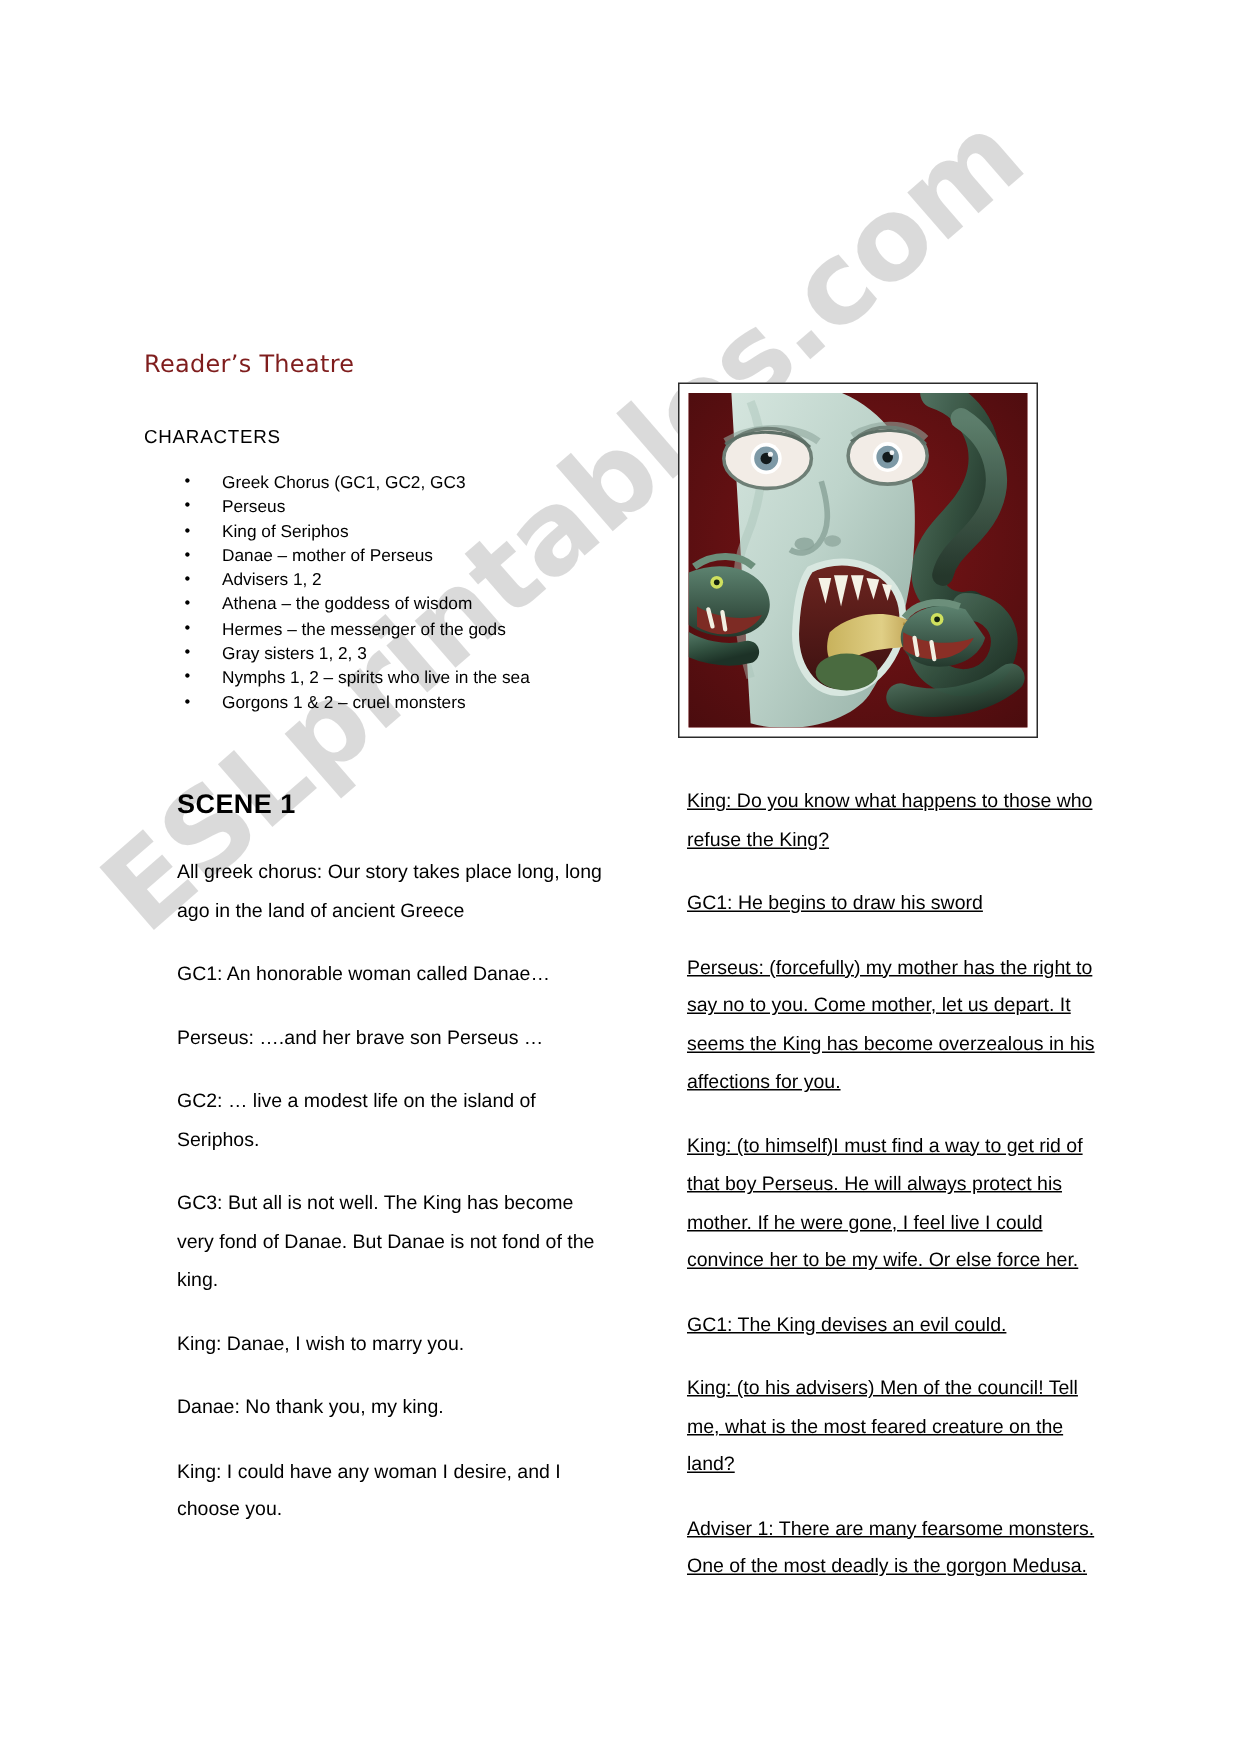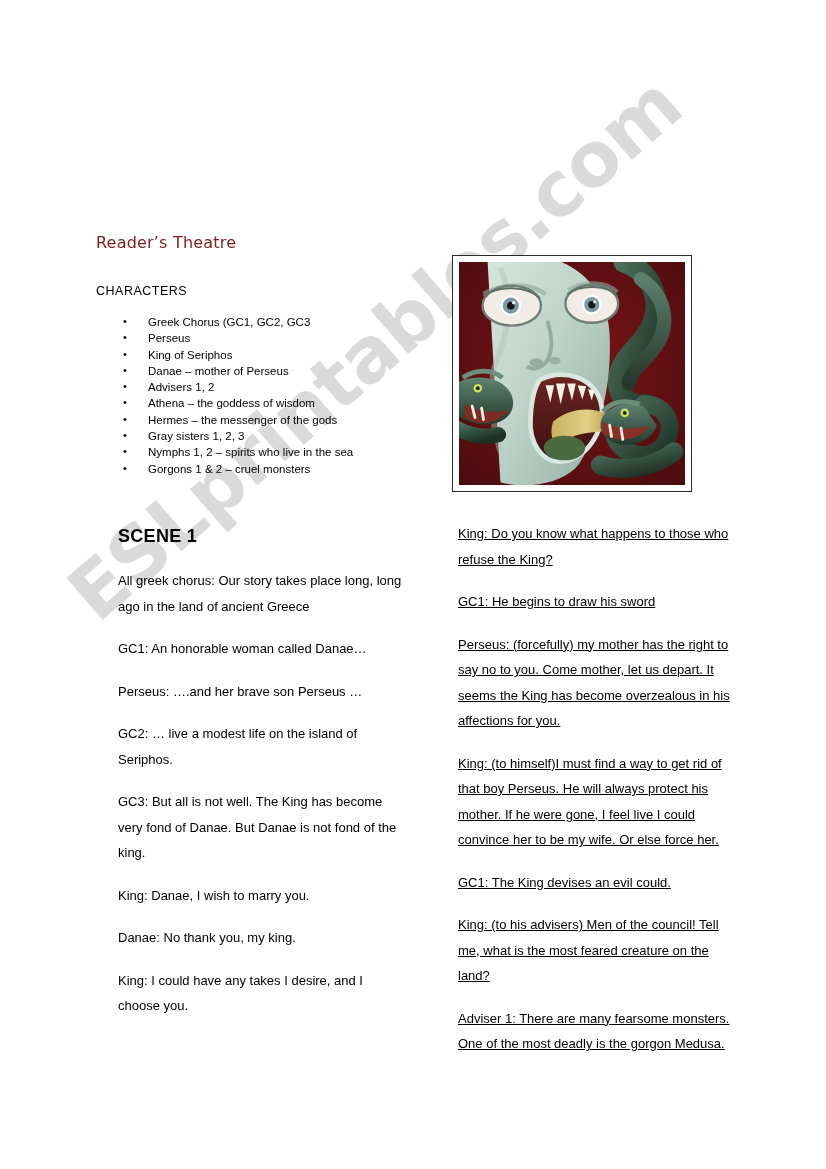--- a/index.html
+++ b/index.html
@@ -302,21 +302,21 @@
 
   <div class="col col-left">
     <div class="scene-heading">SCENE 1</div>
     <p class="line">All greek chorus: Our story takes place long, long ago in the land of ancient Greece</p>
     <p class="line">GC1: An honorable woman called Danae…</p>
     <p class="line">Perseus: ….and her brave son Perseus …</p>
     <p class="line">GC2: … live a modest life on the island of Seriphos.</p>
     <p class="line">GC3: But all is not well. The King has become very fond of Danae. But Danae is not fond of the king.</p>
     <p class="line">King: Danae, I wish to marry you.</p>
     <p class="line">Danae: No thank you, my king.</p>
-    <p class="line">King: I could have any takes I desire, and I choose you.</p>
+    <p class="line">King: I could have any woman I desire, and I choose you.</p>
   </div>
 
   <div class="col col-right">
     <p class="line">King: Do you know what happens to those who refuse the King?</p>
     <p class="line">GC1: He begins to draw his sword</p>
     <p class="line">Perseus: (forcefully) my mother has the right to say no to you. Come mother, let us depart. It seems the King has become overzealous in his affections for you.</p>
     <p class="line">King: (to himself)I must find a way to get rid of that boy Perseus. He will always protect his mother. If he were gone, I feel live I could convince her to be my wife. Or else force her.</p>
     <p class="line">GC1: The King devises an evil could.</p>
     <p class="line">King: (to his advisers) Men of the council! Tell me, what is the most feared creature on the land?</p>
     <p class="line">Adviser 1: There are many fearsome monsters. One of the most deadly is the gorgon Medusa.</p>

